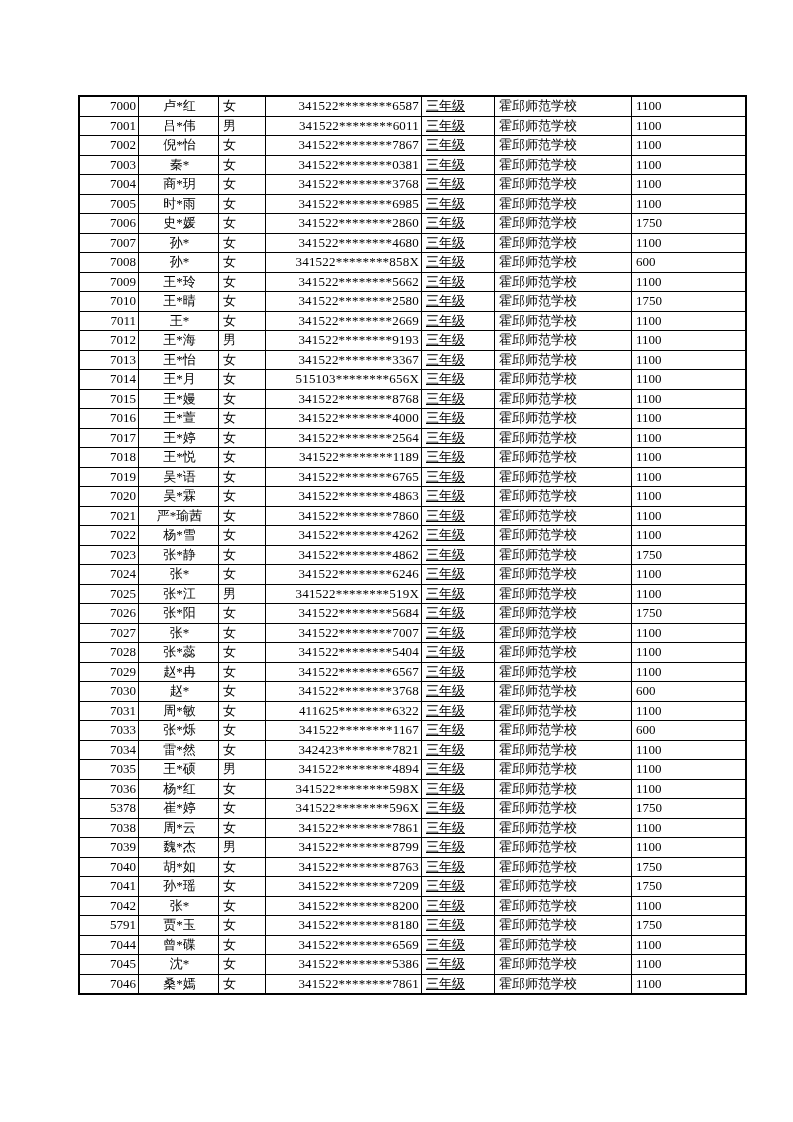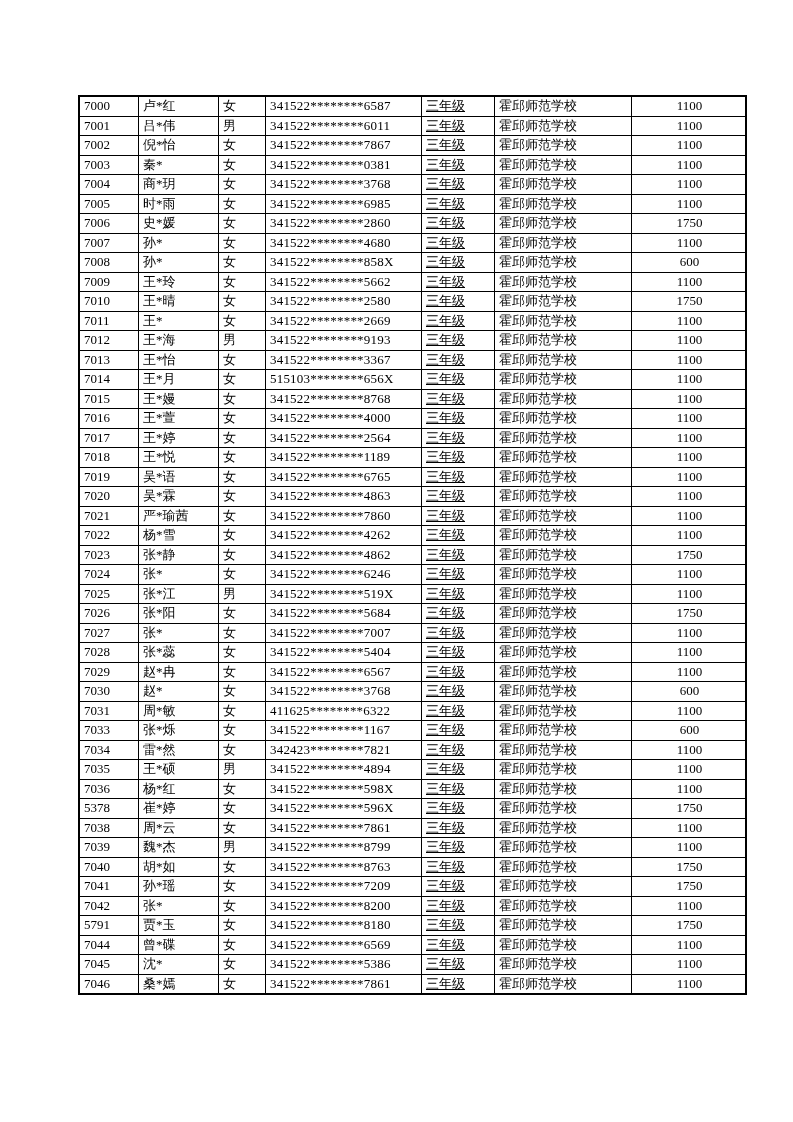--- a/index.html
+++ b/index.html
@@ -28,27 +28,27 @@
   table.roster td {
     border: 1px solid #000000;
     height: 18.5px;
     font-size: 13px;
     line-height: 18px;
     padding: 0 2px 0 4px;
     white-space: nowrap;
     overflow: hidden;
     vertical-align: middle;
   }
-  td.col-serial  { width: 52px;  text-align: left; padding-right: 5px; }
-  td.col-name    { width: 73px;  text-align: left; }
+  td.col-serial  { width: 52px;  text-align: right; padding-right: 5px; }
+  td.col-name    { width: 73px;  text-align: center; }
   td.col-gender  { width: 40px;  text-align: left; }
-  td.col-id_number { width: 149px; text-align: left; letter-spacing: 0.2px; }
+  td.col-id_number { width: 149px; text-align: right; letter-spacing: 0.2px; }
   td.col-grade   { width: 66px;  text-align: left; text-decoration: underline; }
   td.col-school  { width: 130px; text-align: left; }
-  td.col-amount  { width: 107px; text-align: center; }
+  td.col-amount  { width: 107px; text-align: left; }
 </style>
 </head>
 <body>
 
 <div class="sheet">
   <table class="roster">
     <tbody>
         <tr>
           <td class="col-serial">7000</td>
           <td class="col-name">卢*红</td>

